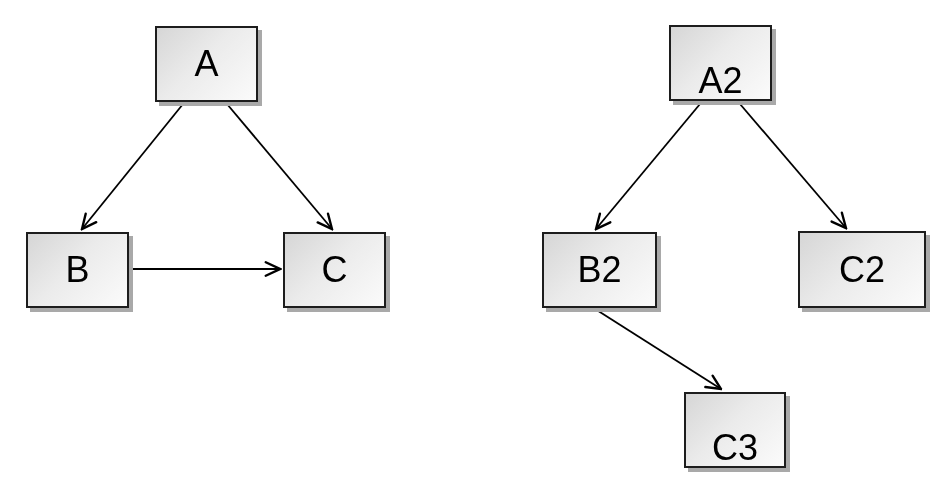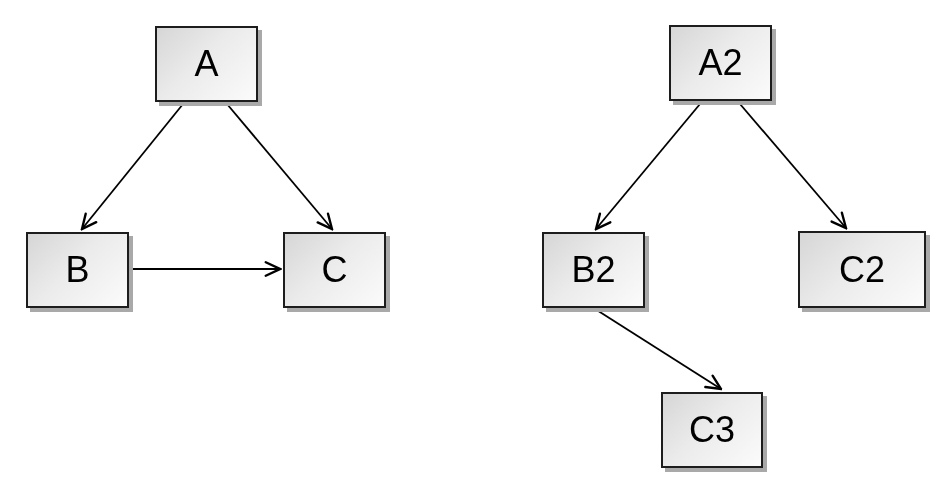--- a/index.html
+++ b/index.html
@@ -69,26 +69,26 @@
   <div id="nodes-layer">
       <div class="node" style="left: 155px; top: 26px; width: 103px; height: 76px;">
         <span class="node-label">A</span>
       </div>
       <div class="node" style="left: 26px; top: 232px; width: 103px; height: 76px;">
         <span class="node-label">B</span>
       </div>
       <div class="node" style="left: 283px; top: 232px; width: 103px; height: 76px;">
         <span class="node-label">C</span>
       </div>
-      <div class="node" style="left: 669px; top: 25px; width: 103px; height: 76px;">
+      <div class="node" style="left: 669px; top: 25px; width: 103px; height: 76px; align-items: flex-end;">
         <span class="node-label">A2</span>
       </div>
-      <div class="node" style="left: 542px; top: 232px; width: 103px; height: 76px;">
+      <div class="node" style="left: 542px; top: 232px; width: 115px; height: 76px;">
         <span class="node-label">B2</span>
       </div>
       <div class="node" style="left: 798px; top: 231px; width: 128px; height: 77px;">
         <span class="node-label">C2</span>
       </div>
-      <div class="node" style="left: 661px; top: 392px; width: 102px; height: 76px;">
+      <div class="node" style="left: 684px; top: 392px; width: 102px; height: 76px; align-items: flex-end;">
         <span class="node-label">C3</span>
       </div>
     </div>
 </div>
 
 </body></html>

